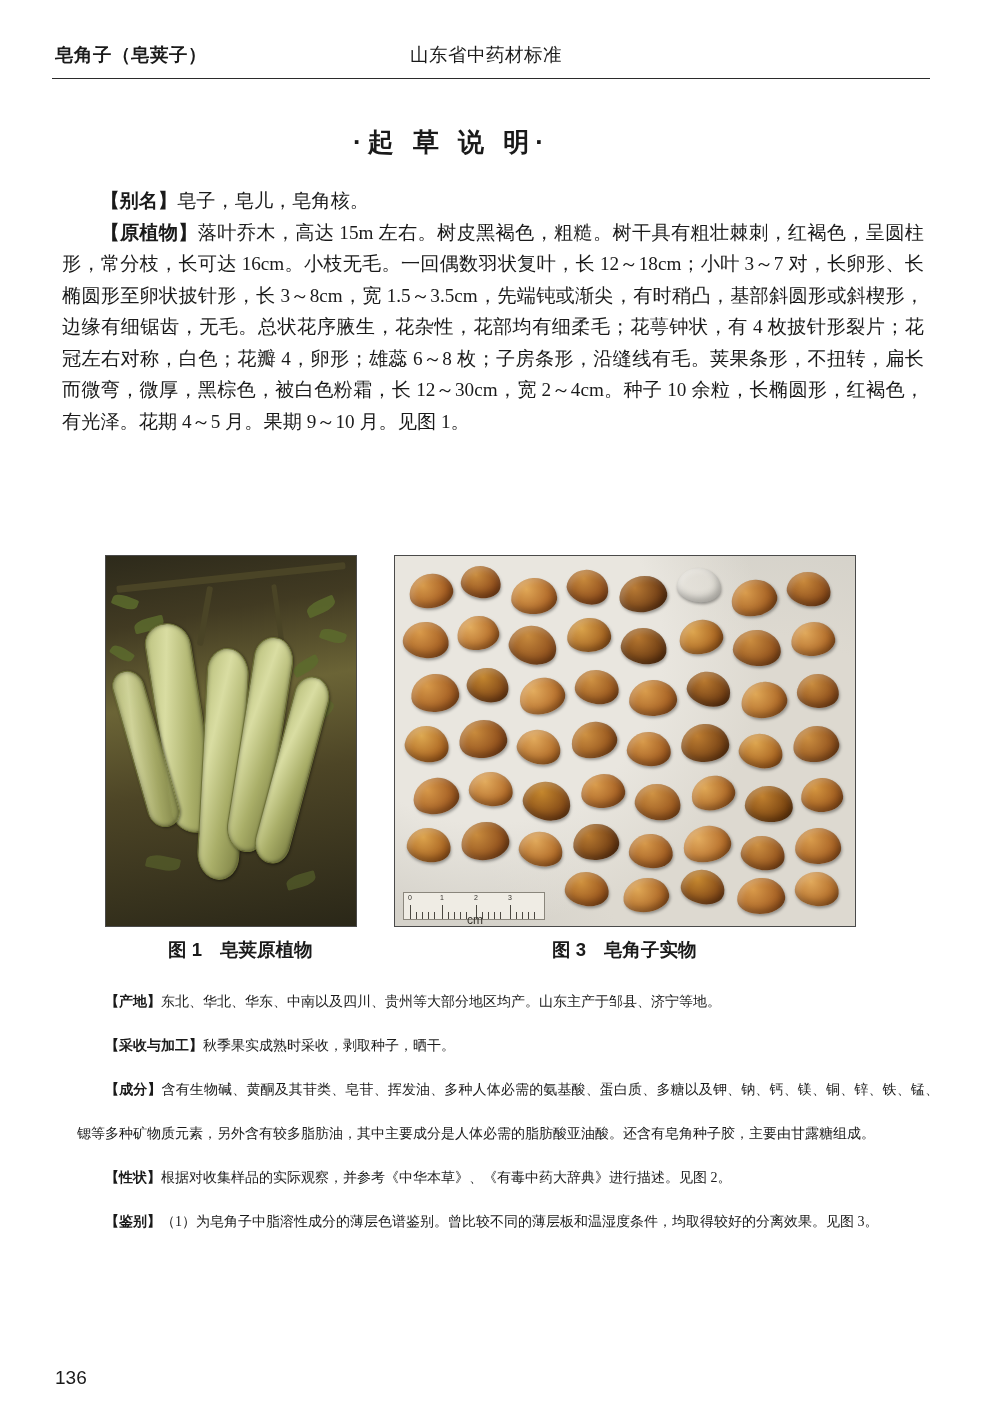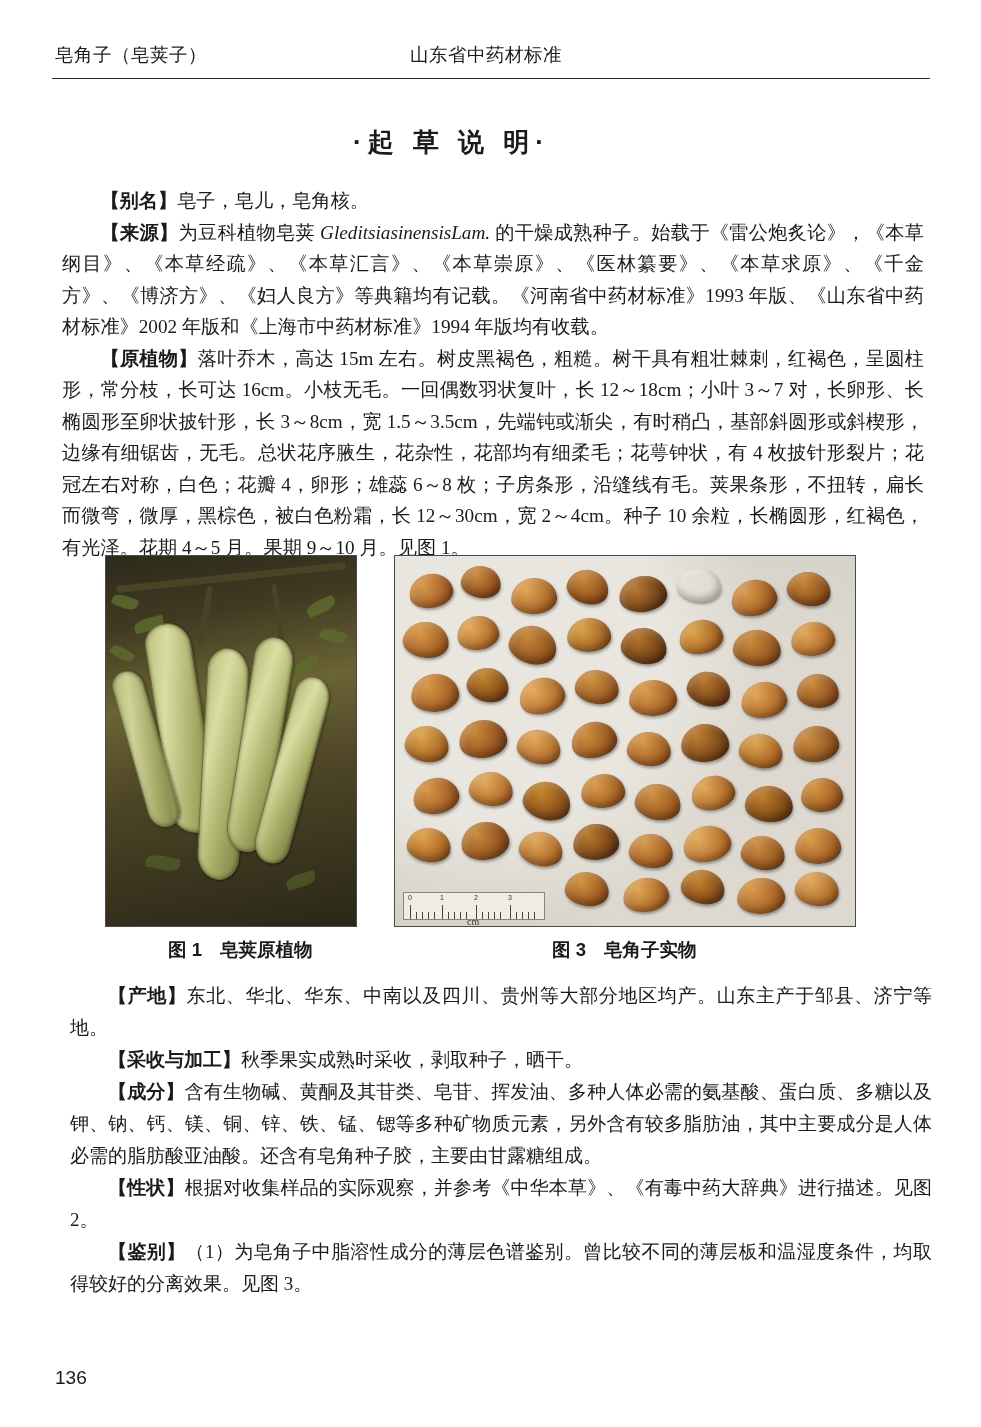--- a/index.html
+++ b/index.html
@@ -30,20 +30,21 @@
     right: 55px;
     height: 30px;
     font-size: 18.5px;
     letter-spacing: 0.5px;
   }
   .runhead .rh-left {
     position: absolute;
     left: 0;
     top: 0;
     white-space: nowrap;
+    font-weight: bold;
   }
   .runhead .rh-center {
     position: absolute;
     left: 355px;
     top: 0;
     white-space: nowrap;
   }
   .rule {
     position: absolute;
     top: 78px;
@@ -190,24 +191,24 @@
     white-space: nowrap;
   }
   .cap-gap {
     display: inline-block;
     width: 18px;
   }
   
   .content2 {
     position: absolute;
     top: 980px;
-    left: 70px;
+    left: 77px;
     width: 862px;
-    font-size: 19px;
-    line-height: 32px;
+    font-size: 14px;
+    line-height: 44px;
     text-align: justify;
     text-justify: inter-ideograph;
   }
   
   .folio {
     position: absolute;
     left: 55px;
     bottom: 38px;
     font-size: 19px;
     font-family: "Liberation Sans", "DejaVu Sans", sans-serif;
@@ -225,23 +226,20 @@
   <div class="rule"></div>
 
   <div class="sec-title">·起 草 说 明·</div>
 
   <div class="content">
 
     <p class="para">
       <span class="lbl">【别名】</span><span>皂子，皂儿，皂角核。</span>
     </p>
 
-    <p class="para">
-      <span class="lbl">【来源】</span><span>为豆科植物皂荚 </span><span class="ital">Gleditsiasinensis</span><span class="ital">Lam.</span><span> 的干燥成熟种子。始载于《雷公炮炙论》，《本草纲目》、《本草经疏》、《本草汇言》、《本草崇原》、《医林纂要》、《本草求原》、《千金方》、《博济方》、《妇人良方》等典籍均有记载。《河南省中药材标准》1993 年版、《山东省中药材标准》2002 年版和《上海市中药材标准》1994 年版均有收载。</span>
-    </p>
 
     <p class="para">
       <span class="lbl">【原植物】</span><span>落叶乔木，高达 15m 左右。树皮黑褐色，粗糙。树干具有粗壮棘刺，红褐色，呈圆柱形，常分枝，长可达 16cm。小枝无毛。一回偶数羽状复叶，长 12～18cm；小叶 3～7 对，长卵形、长椭圆形至卵状披针形，长 3～8cm，宽 1.5～3.5cm，先端钝或渐尖，有时稍凸，基部斜圆形或斜楔形，边缘有细锯齿，无毛。总状花序腋生，花杂性，花部均有细柔毛；花萼钟状，有 4 枚披针形裂片；花冠左右对称，白色；花瓣 4，卵形；雄蕊 6～8 枚；子房条形，沿缝线有毛。荚果条形，不扭转，扁长而微弯，微厚，黑棕色，被白色粉霜，长 12～30cm，宽 2～4cm。种子 10 余粒，长椭圆形，红褐色，有光泽。花期 4～5 月。果期 9～10 月。见图 1。</span>
     </p>
   </div>
 
   <div class="figs">
 
     <div class="fig-box fig1">
 
@@ -349,21 +347,21 @@
         <div class="tick" style="left:78px;height:7px;"></div>
         <div class="tick" style="left:84px;height:7px;"></div>
         <div class="tick" style="left:90px;height:7px;"></div>
         <div class="tick" style="left:96px;height:7px;"></div>
         <div class="tick" style="left:106px;height:14px;"></div>
         <div class="tick" style="left:112px;height:7px;"></div>
         <div class="tick" style="left:118px;height:7px;"></div>
         <div class="tick" style="left:124px;height:7px;"></div>
         <div class="tick" style="left:130px;height:7px;"></div>
       </div>
-      <div style="position:absolute;left:72px;bottom:-1px;font-size:10px;font-family:Liberation Serif, serif;color:#3a3730;">cm</div>
+      <div style="position:absolute;left:72px;bottom:-1px;font-size:12px;font-family:Liberation Sans, sans-serif;color:#3a3730;">cm</div>
     </div>
 
     <div class="fig-caps">
       <span class="cap1">
         <span>图 1</span><span class="cap-gap"></span><span>皂荚原植物</span>
       </span>
       <span class="cap2">
         <span>图 3</span><span class="cap-gap"></span><span>皂角子实物</span>
       </span>
     </div>

